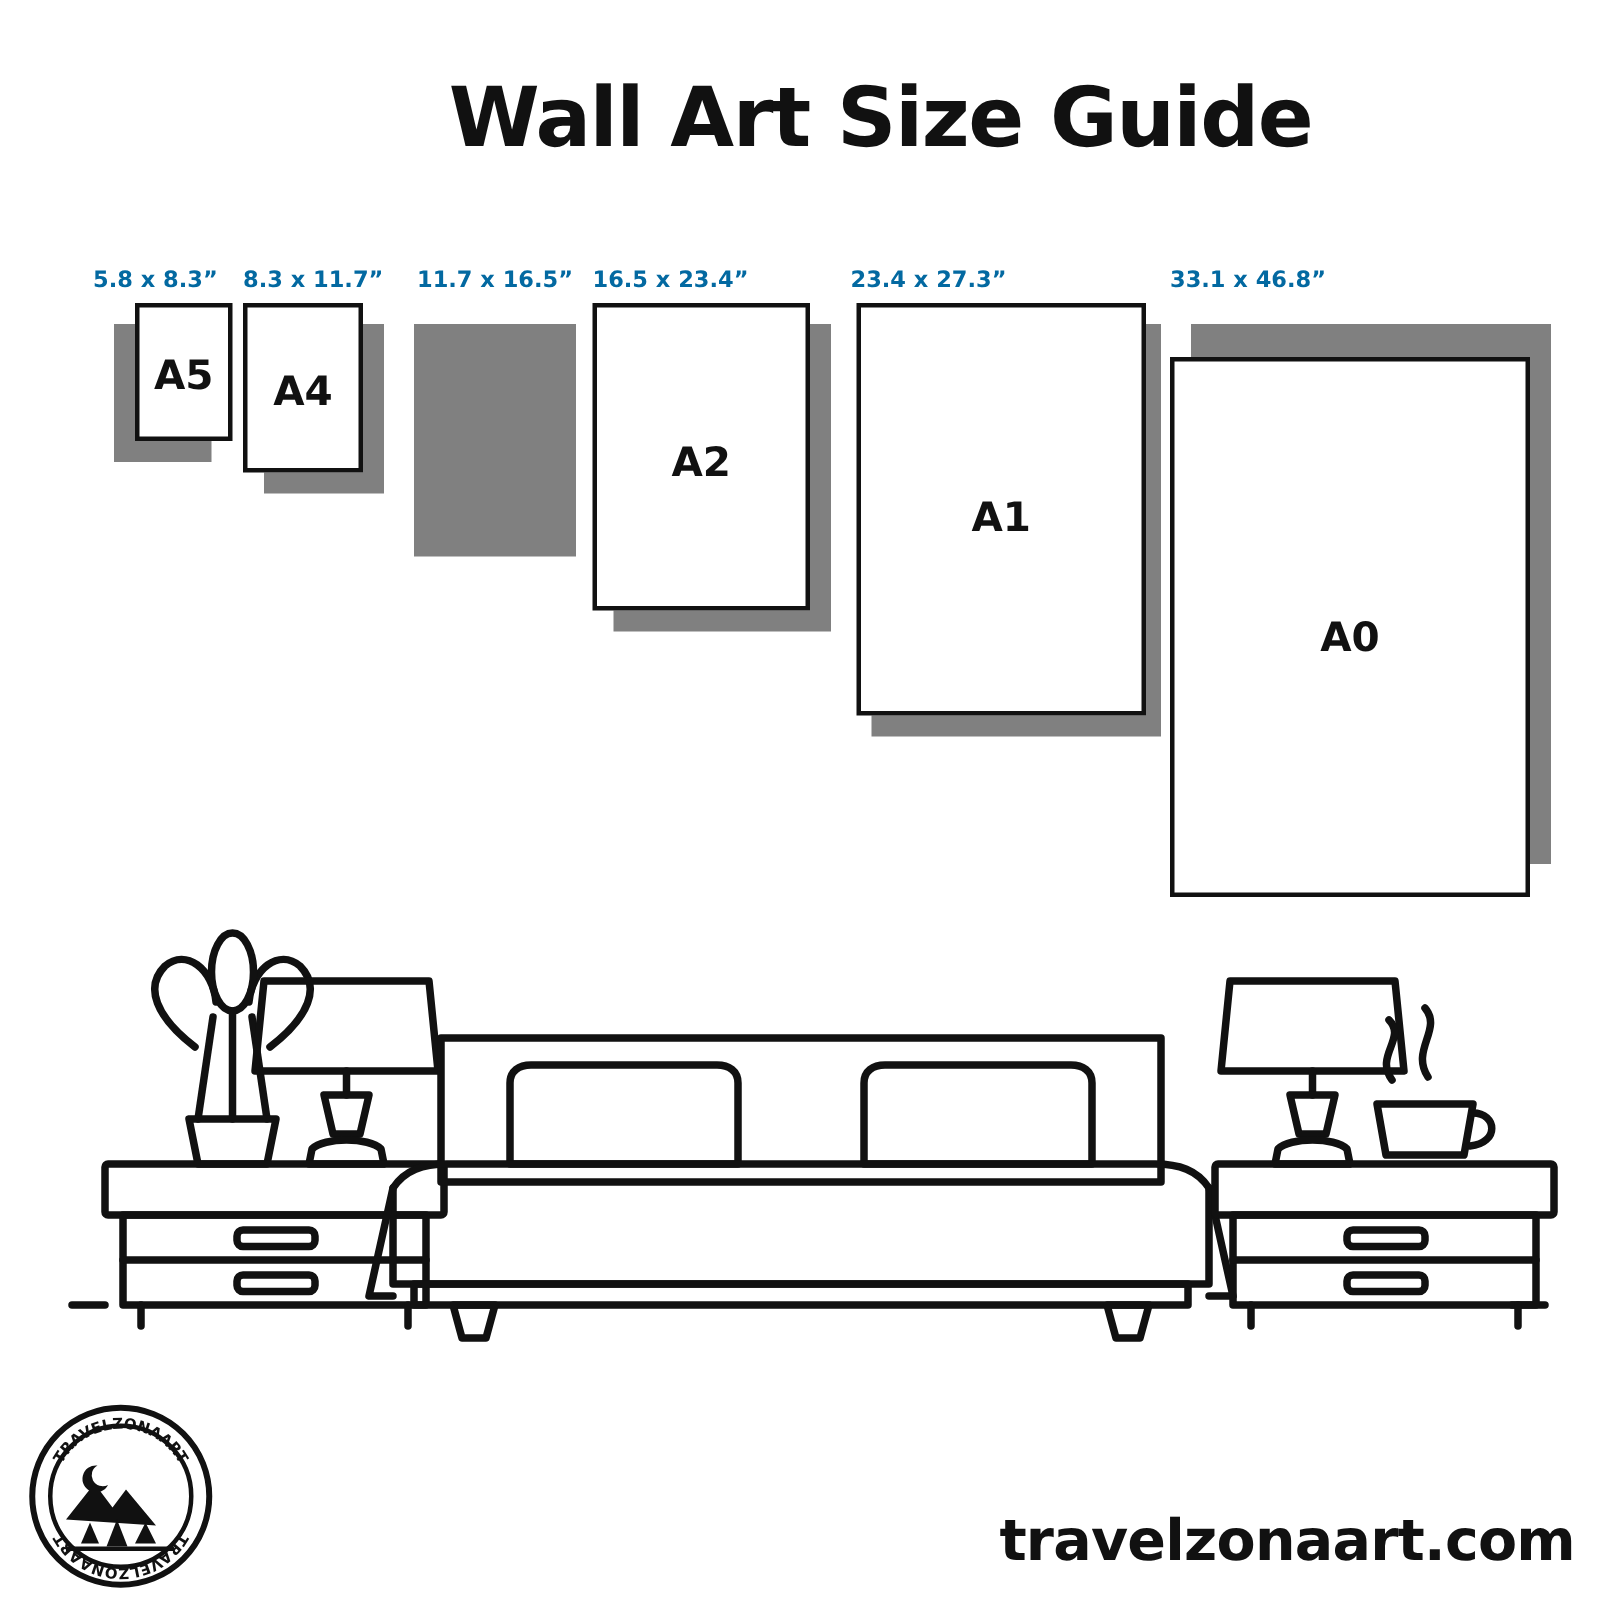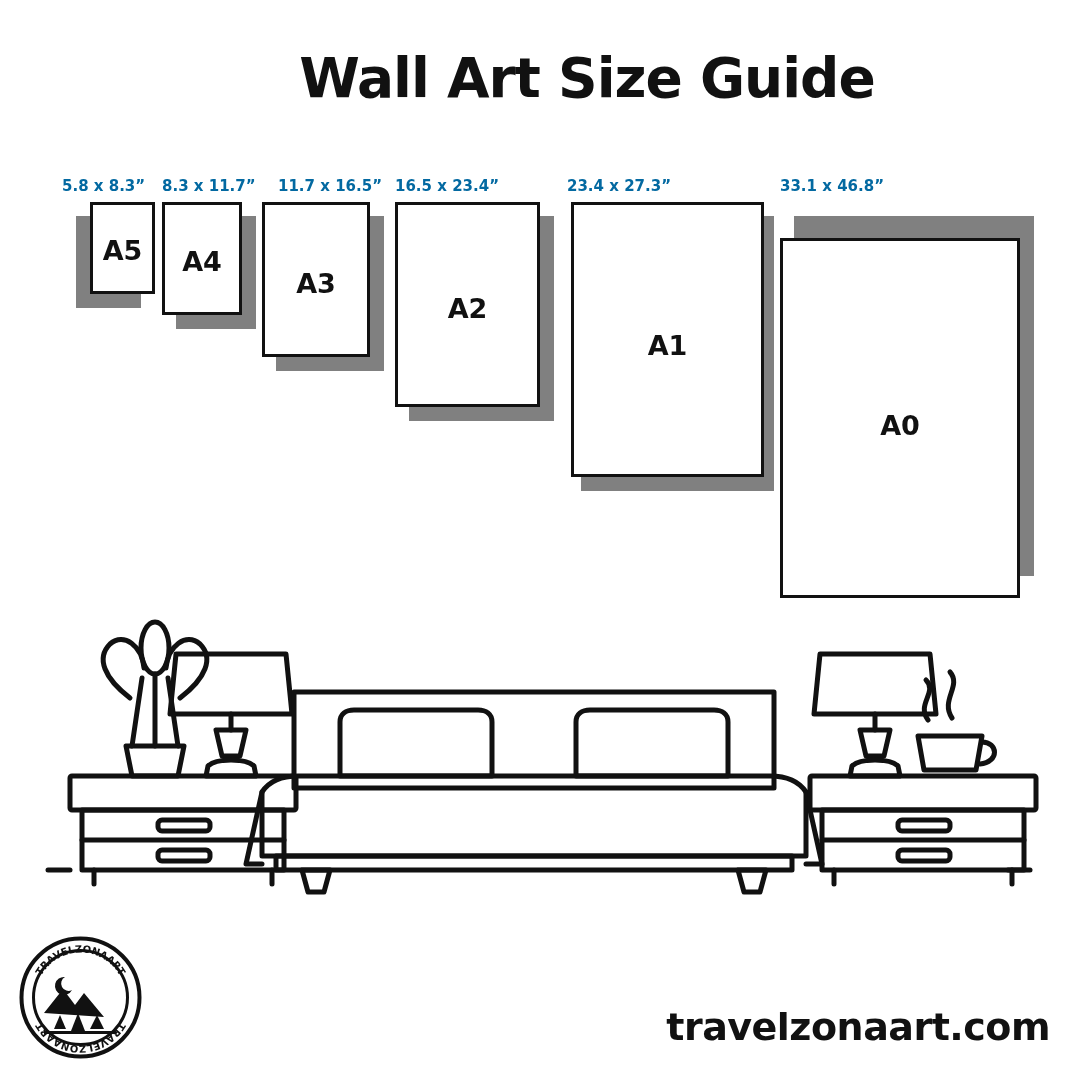--- a/index.html
+++ b/index.html
@@ -112,23 +112,20 @@
     <div class="frame-group" style="left: 162px; top: 202px; width: 71px; height: 127px;">
       <div class="frame-caption" style="left: 0px; width: 80px; top: -25px;">8.3 x 11.7”</div>
       <div class="frame-shadow" style="left: 14px; top: 14px; width: 80px; height: 113px;"></div>
       <div class="frame-box" style="left: 0px; top: 0px; width: 80px; height: 113px;">
         <div class="frame-label" style="top: 40.76px;">A4</div>
       </div>
     </div>
     <div class="frame-group" style="left: 262px; top: 202px; width: 122px; height: 169px;">
       <div class="frame-caption" style="left: 16px; width: 108px; top: -25px;">11.7 x 16.5”</div>
       <div class="frame-shadow" style="left: 14px; top: 14px; width: 108px; height: 155px;"></div>
-      <div class="frame-box" style="left: 0px; top: 0px; width: 108px; height: 155px;">
-        <div class="frame-label" style="top: 62.6px;">A3</div>
-      </div>
     </div>
     <div class="frame-group" style="left: 395px; top: 202px; width: 159px; height: 219px;">
       <div class="frame-caption" style="left: 0px; width: 145px; top: -25px;">16.5 x 23.4”</div>
       <div class="frame-shadow" style="left: 14px; top: 14px; width: 145px; height: 205px;"></div>
       <div class="frame-box" style="left: 0px; top: 0px; width: 145px; height: 205px;">
         <div class="frame-label" style="top: 88px;">A2</div>
       </div>
     </div>
     <div class="frame-group" style="left: 567px; top: 202px; width: 207px; height: 289px;">
       <div class="frame-caption" style="left: 0px; width: 193px; top: -25px;">23.4 x 27.3”</div>

